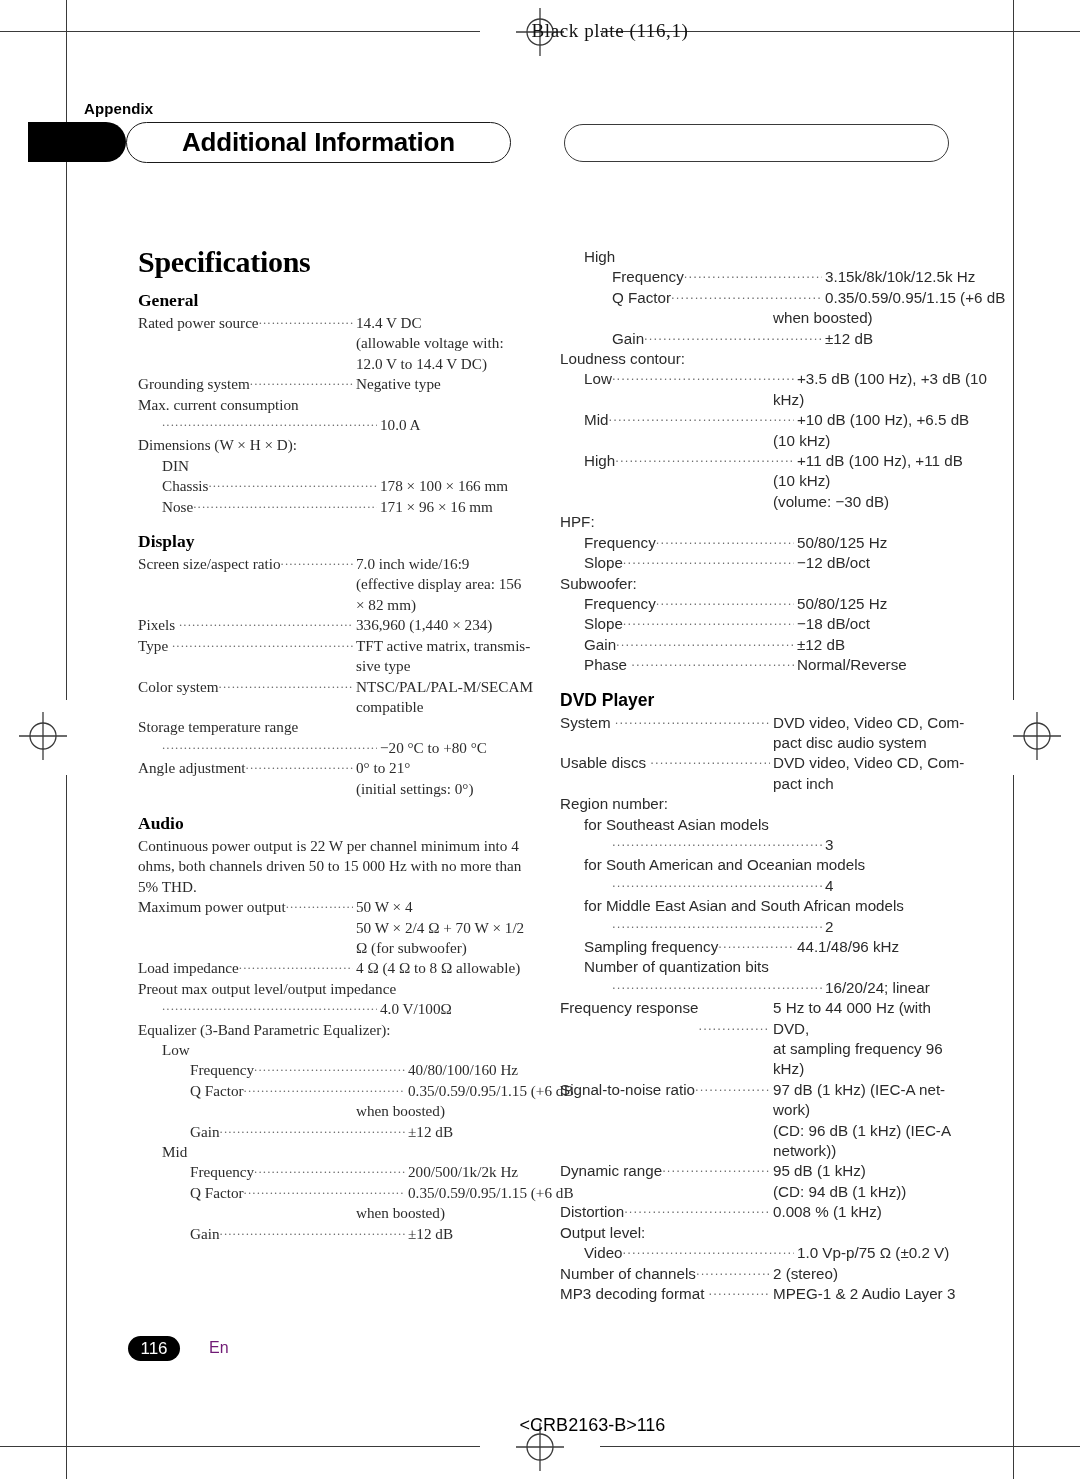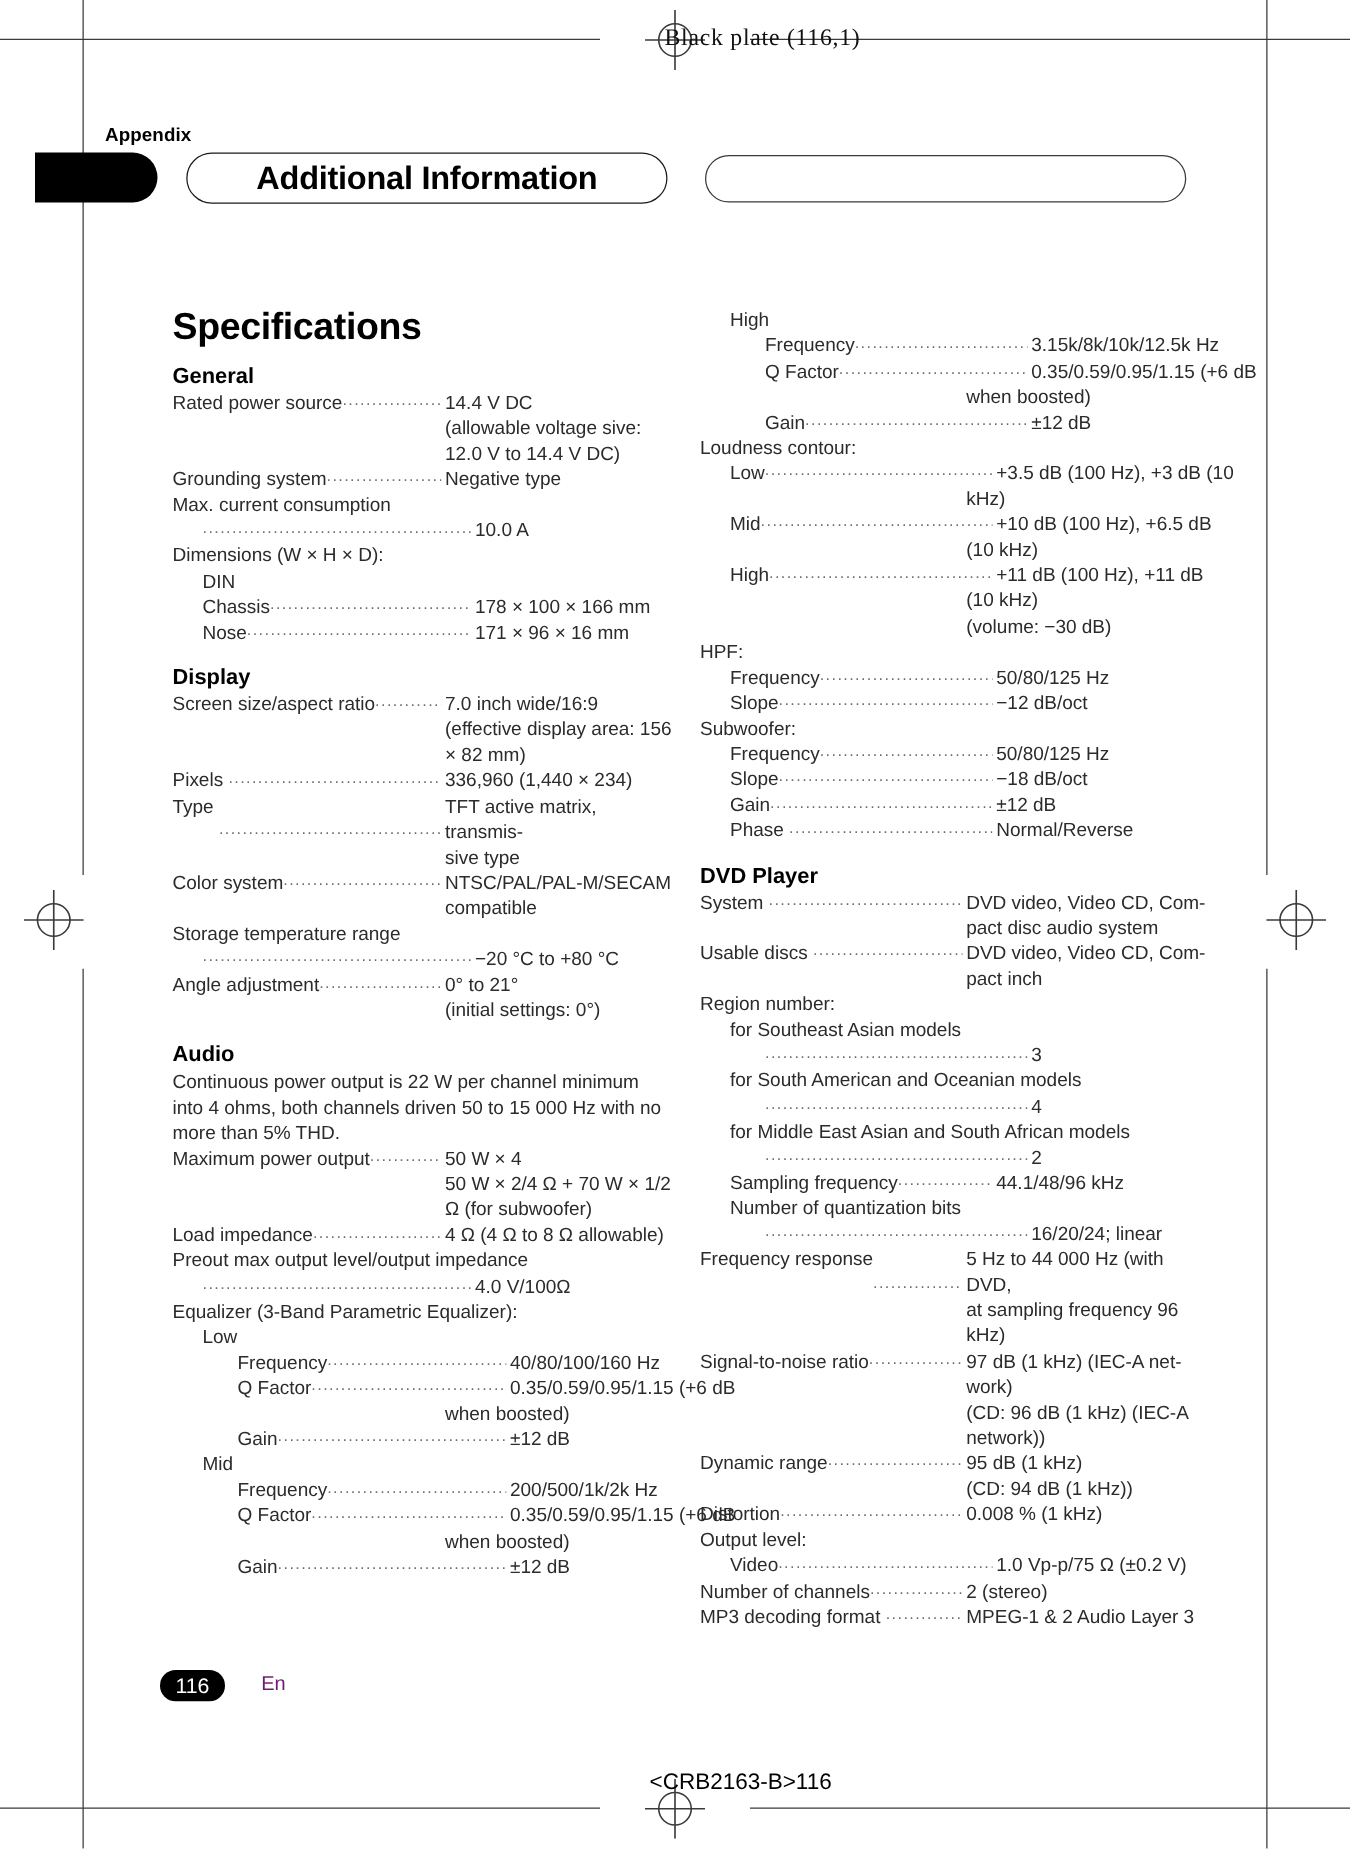--- a/index.html
+++ b/index.html
@@ -57,21 +57,21 @@
     position: absolute;
     left: 28px;
     top: 122px;
     width: 98px;
     height: 40px;
     background: #000;
     border-radius: 0 20px 20px 0;
   }
   .title-pill {
     position: absolute;
-    left: 149px;
+    left: 126px;
     top: 122px;
     width: 385px;
     height: 41px;
     border: 1.3px solid #1a1a1a;
     border-radius: 21px;
     box-sizing: border-box;
     display: flex;
     align-items: center;
     justify-content: center;
   }
@@ -94,21 +94,21 @@
 
   
   .col {
     position: absolute;
     top: 247px;
     width: 400px;
     font-size: 15.2px;
     line-height: 20.4px;
     color: #2b2b2b;
   }
-  .col-left  { left: 138px; }
+  .col-left  { left: 138px; font-family: Liberation Serif, serif; }
   .col-right { left: 560px; width: 405px; }
 
   h1.spec {
     font-size: 30px;
     font-weight: bold;
     color: #000;
     margin: 0 0 13px 0;
     letter-spacing: -0.3px;
     line-height: 1;
   }
@@ -267,21 +267,21 @@
 
   <div class="col col-left">
     <h1 class="spec">Specifications</h1>
     <div id="left-body">
         <h2 class="sec first">General</h2>
         <div class="row fixed ">
           <span class="lbl">Rated power source</span>
           <span class="leader"></span>
           <span class="val">14.4 V DC</span>
         </div>
-        <div class="cont hang">(allowable voltage sive:</div>
+        <div class="cont hang">(allowable voltage with:</div>
         <div class="cont hang">12.0 V to 14.4 V DC)</div>
         <div class="row fixed ">
           <span class="lbl">Grounding system</span>
           <span class="leader"></span>
           <span class="val">Negative type</span>
         </div>
         <div class="plain ">Max. current consumption</div>
         <div class="row fixed onlyleader i1">
           <span class="lbl"></span>
           <span class="leader"></span>

